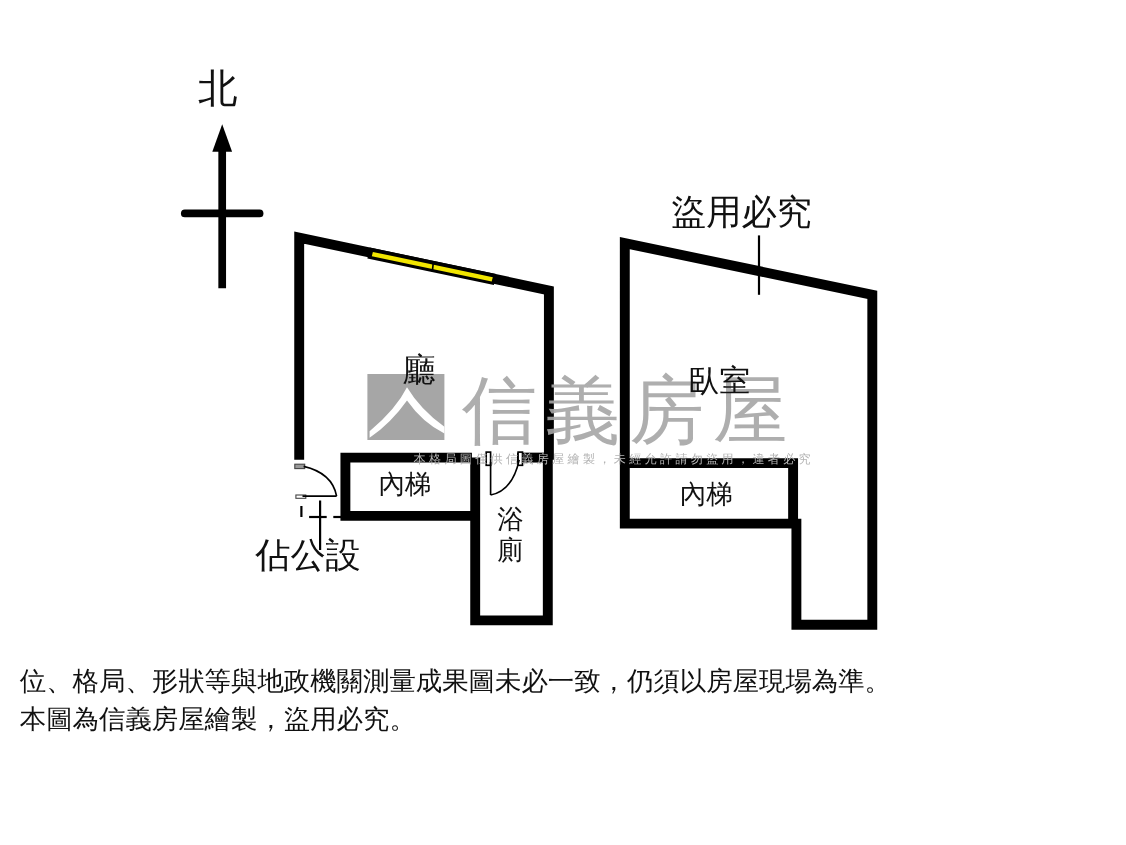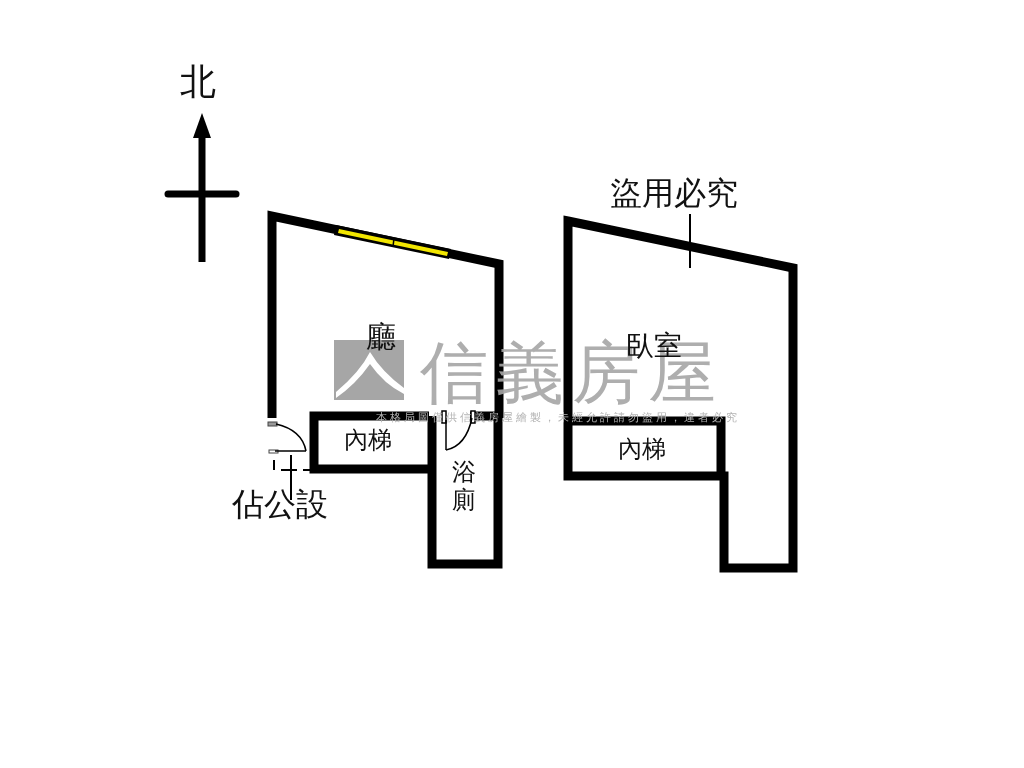--- a/index.html
+++ b/index.html
@@ -85,13 +85,15 @@
 <div class="label north-label">北</div>
 <div class="label room-hall">廳</div>
 <div class="label room-stairs-l">內梯</div>
 <div class="label room-bath">浴廁</div>
 <div class="label room-public">佔公設</div>
 <div class="label room-mezz">盜用必究</div>
 <div class="label room-bedroom">臥室</div>
 <div class="label room-stairs-r">內梯</div>
 
 <div class="disclaimer">
+  <p>位、格局、形狀等與地政機關測量成果圖未必一致，仍須以房屋現場為準。</p>
+  <p>本圖為信義房屋繪製，盜用必究。</p>
 </div>
 
 </body></html>

